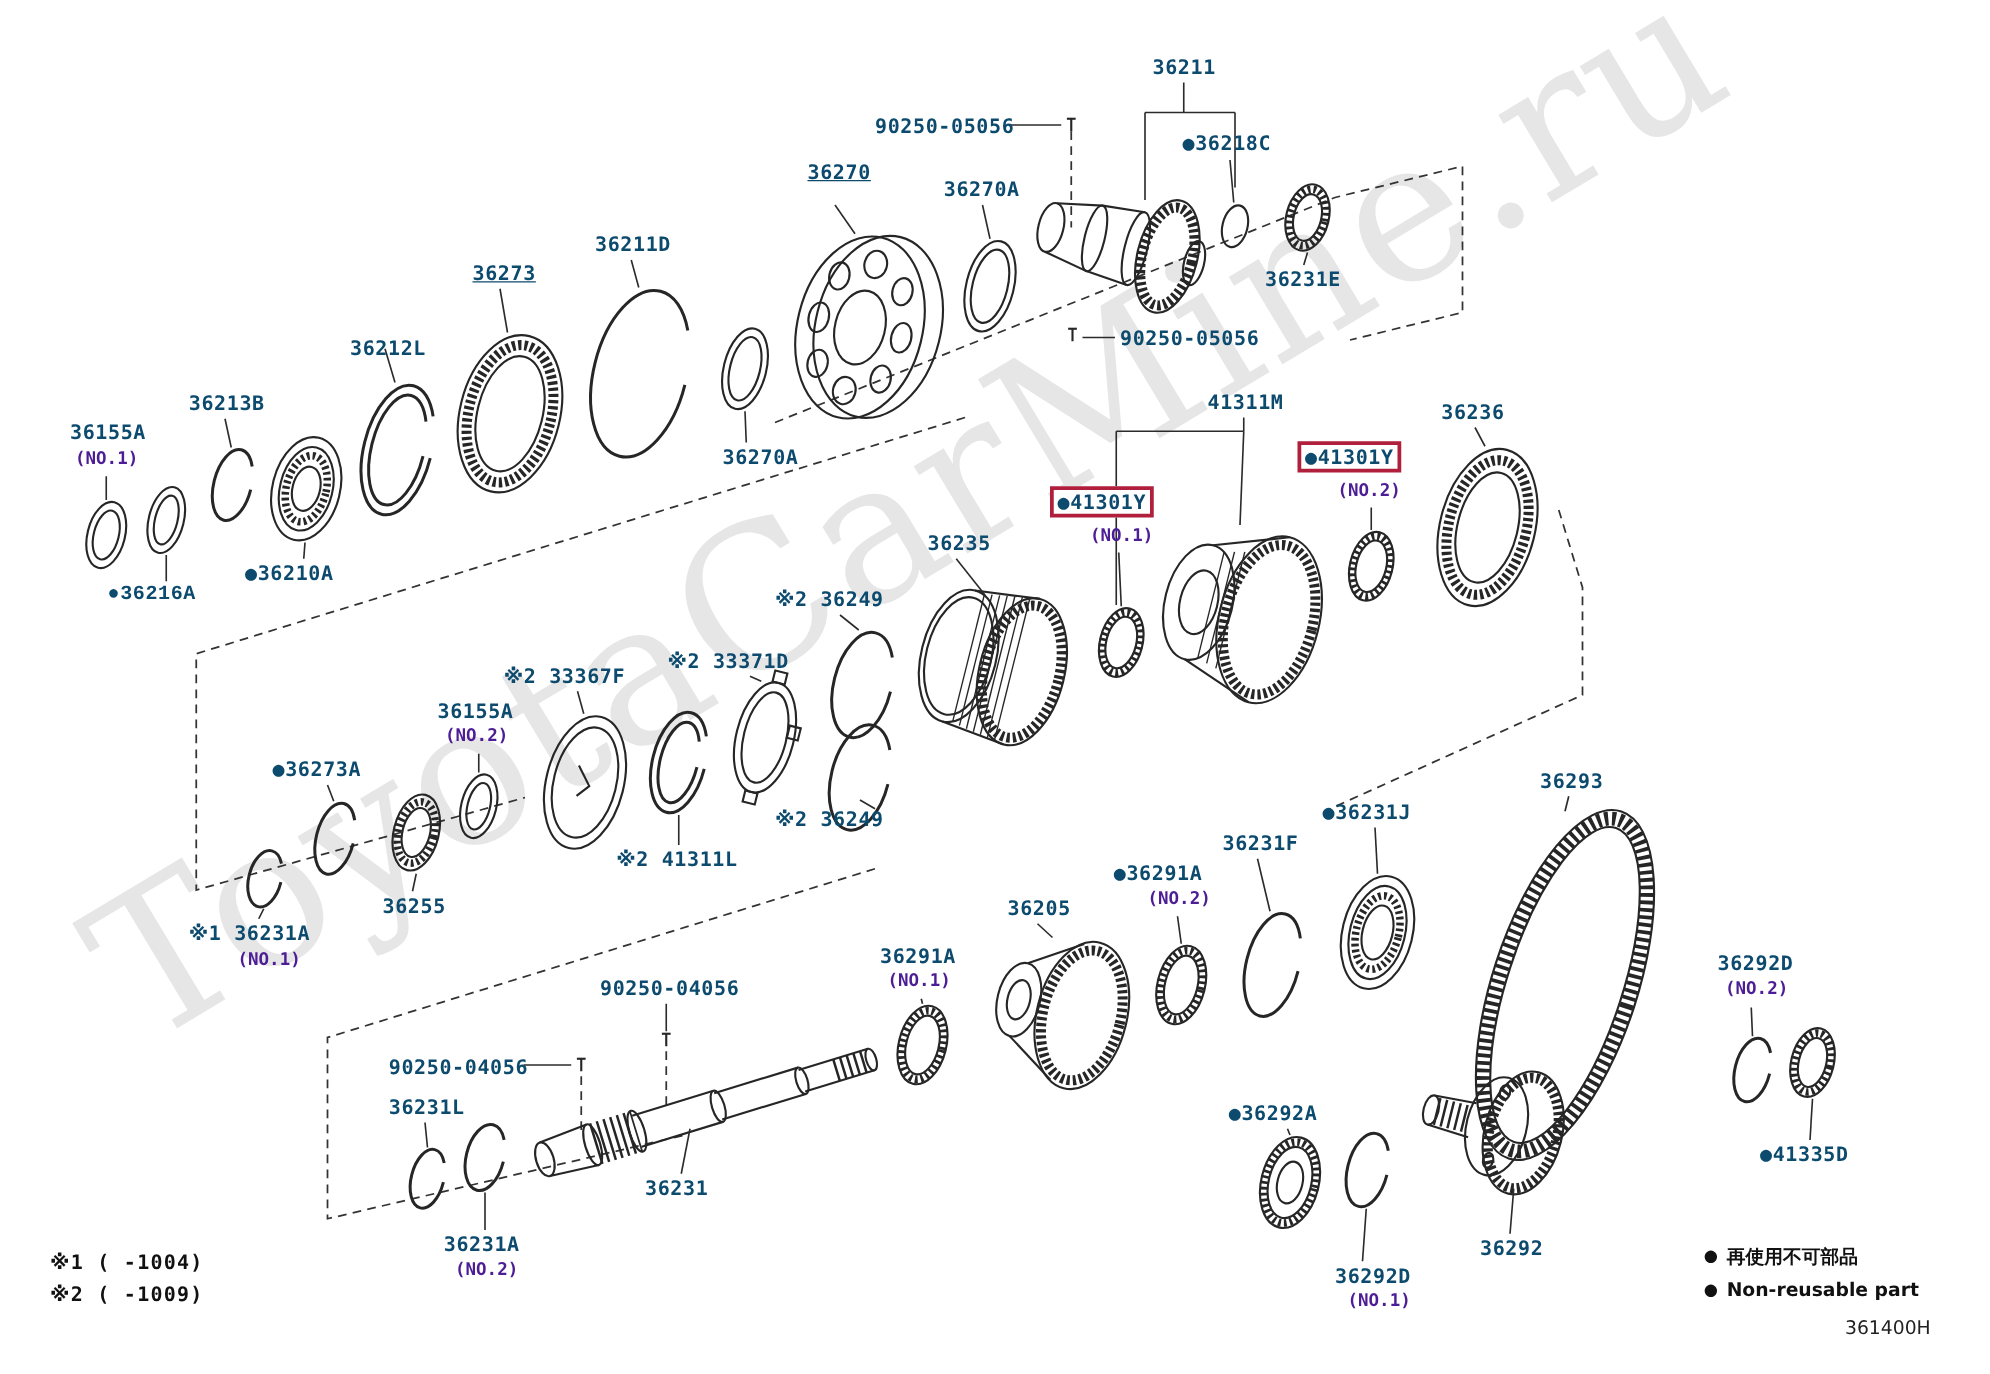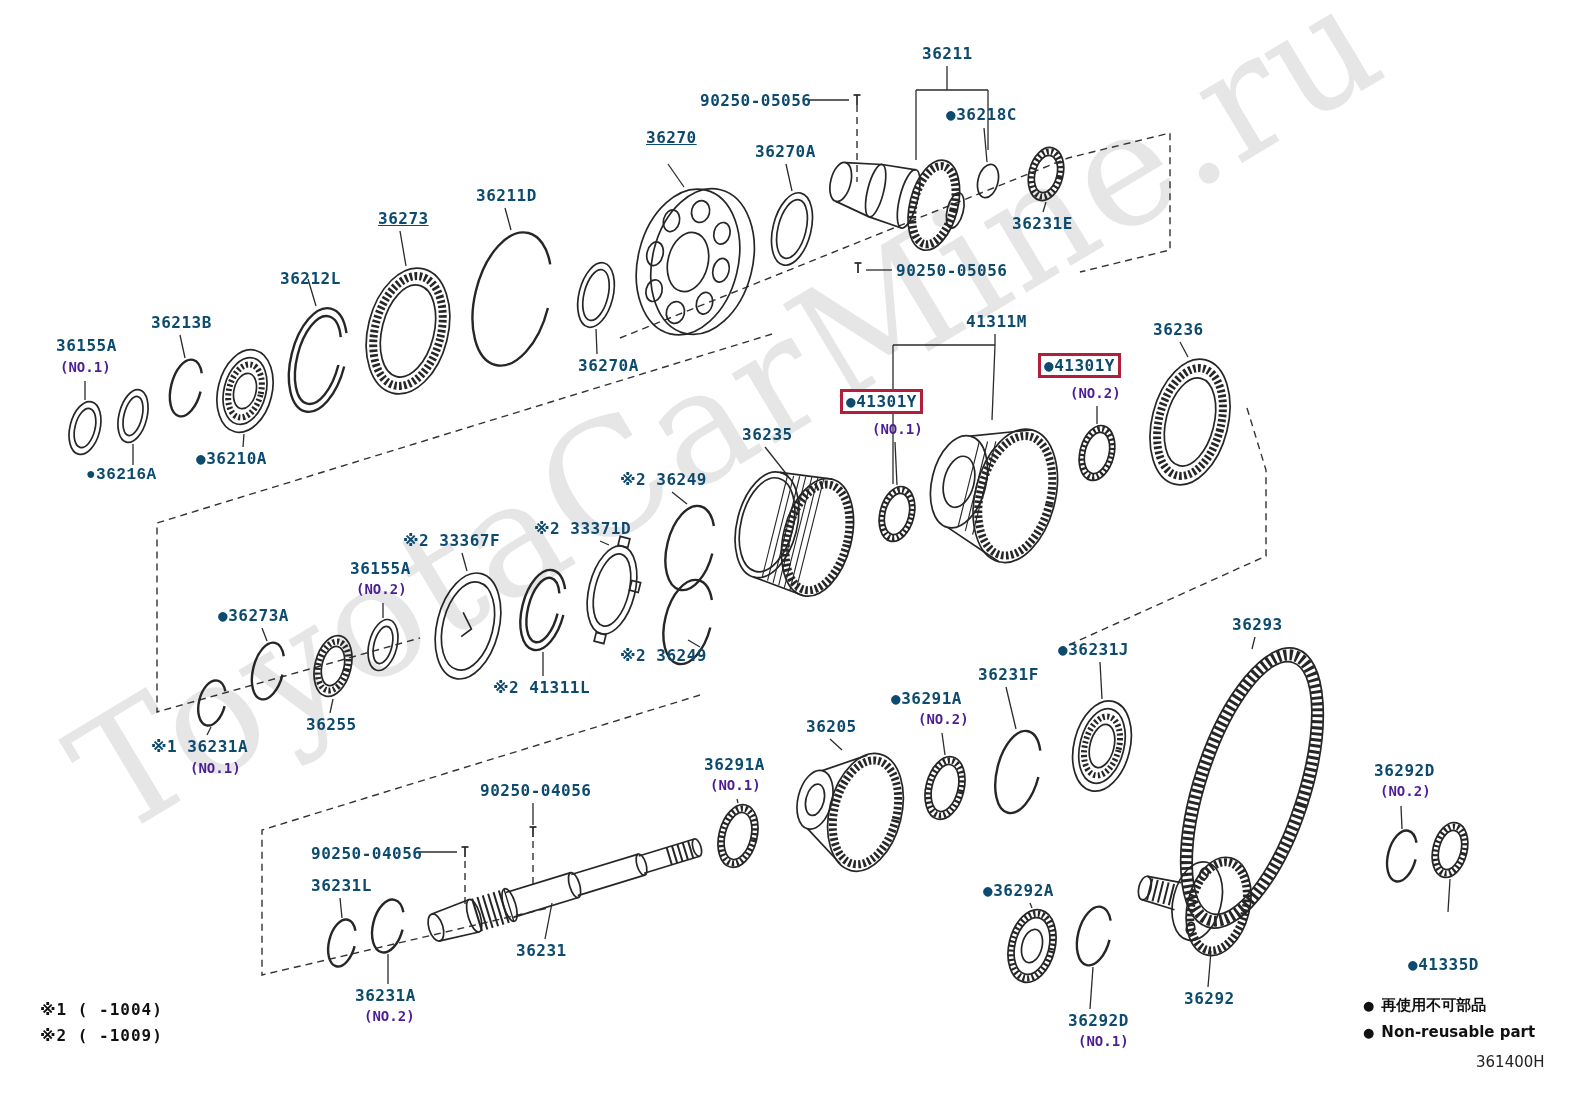--- a/index.html
+++ b/index.html
@@ -417,21 +417,21 @@
       <div class="psub" style="left: 1380px; top: 783px;">(NO.2)</div>
       <div class="plabel" style="left: 311px; top: 844px;">90250-04056</div>
       <div class="plabel" style="left: 311px; top: 876px;">36231L</div>
       <div class="plabel" style="left: 983px; top: 881px;">●36292A</div>
       <div class="plabel" style="left: 516px; top: 941px;">36231</div>
       <div class="plabel" style="left: 355px; top: 986px;">36231A</div>
       <div class="psub" style="left: 364px; top: 1008px;">(NO.2)</div>
       <div class="plabel" style="left: 1184px; top: 989px;">36292</div>
       <div class="plabel" style="left: 1068px; top: 1011px;">36292D</div>
       <div class="psub" style="left: 1078px; top: 1033px;">(NO.1)</div>
-      <div class="plabel" style="left: 1408px; top: 914px; margin-top: 41px;">●41335D</div>
+      <div class="plabel" style="left: 1408px; top: 914px;">●41335D</div>
     </div>
 
   <div class="footnote" style="left:40px;top:1000px">※1 (  -1004)</div>
   <div class="footnote" style="left:40px;top:1026px">※2 (  -1009)</div>
 
   <div class="legend" style="left:1363px;top:996px">
     <div class="legend-row">
       <span class="dot">●</span>
       <span>再使用不可部品</span>
     </div>

